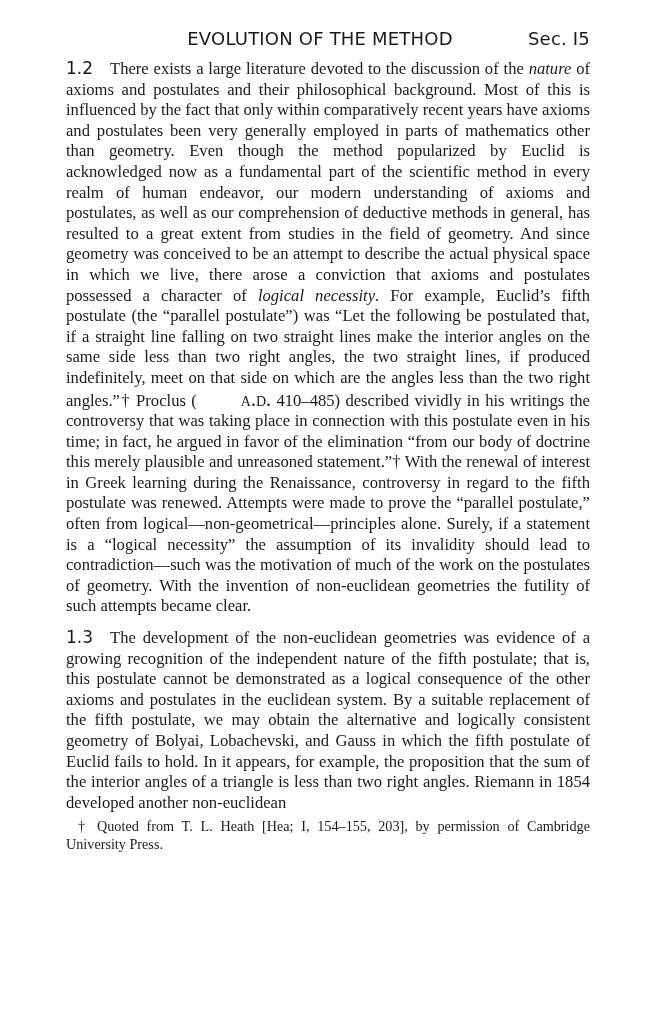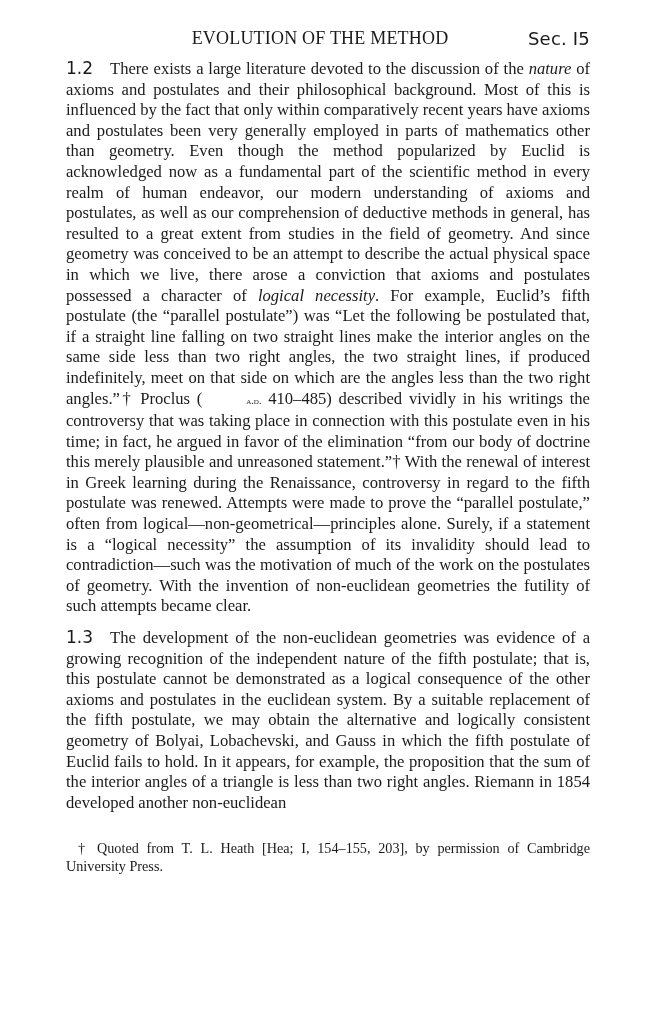--- a/index.html
+++ b/index.html
@@ -29,21 +29,20 @@
       letter-spacing: 0.2px;
       height: 20px;
       margin-bottom: 8px;
     }
     .running-head .title {
       position: absolute;
       left: 0;
       right: 16px;
       text-align: center;
       pointer-events: none;
-      font-family: Liberation Serif, serif;
     }
     .running-head .sec, .running-head .pageno {
       position: relative;
       z-index: 1;
     }
     .body-text {
       font-family: "Liberation Serif", serif;
       font-size: 16.6px;
       line-height: 20.6px;
       text-align: justify;
@@ -59,30 +58,30 @@
       font-family: "DejaVu Sans", sans-serif;
       font-size: 17px;
       display: inline-block;
       width: 44px;
     }
     em {
       font-style: italic;
     }
     .smallcaps {
       font-variant: small-caps;
-      font-size: 10px;
+      font-size: 20px;
       margin-left: 44px;
     }
     .footnote {
       font-family: "Liberation Serif", serif;
       font-size: 14.2px;
       line-height: 18px;
       text-align: justify;
       text-align-last: left;
-      margin-top: 26px;
+      margin-top: 4px;
       text-indent: 12px;
     }
   </style>
 </head>
 <body>
 
 <div class="page">
   <div class="running-head">
     <span class="sec">Sec. I</span>
     <span class="title">EVOLUTION OF THE METHOD</span>

